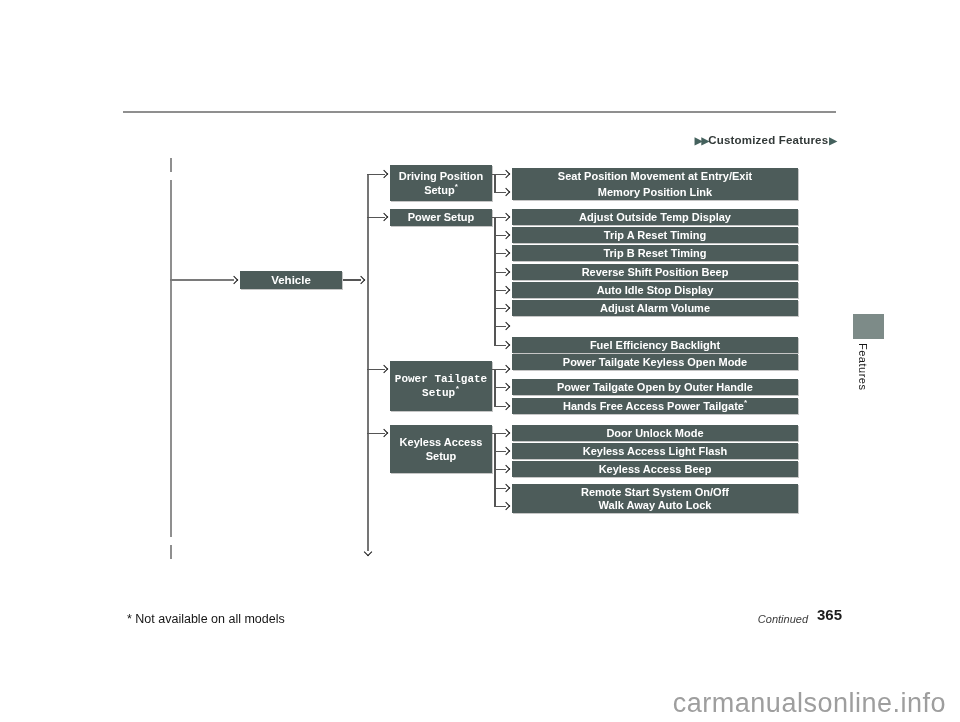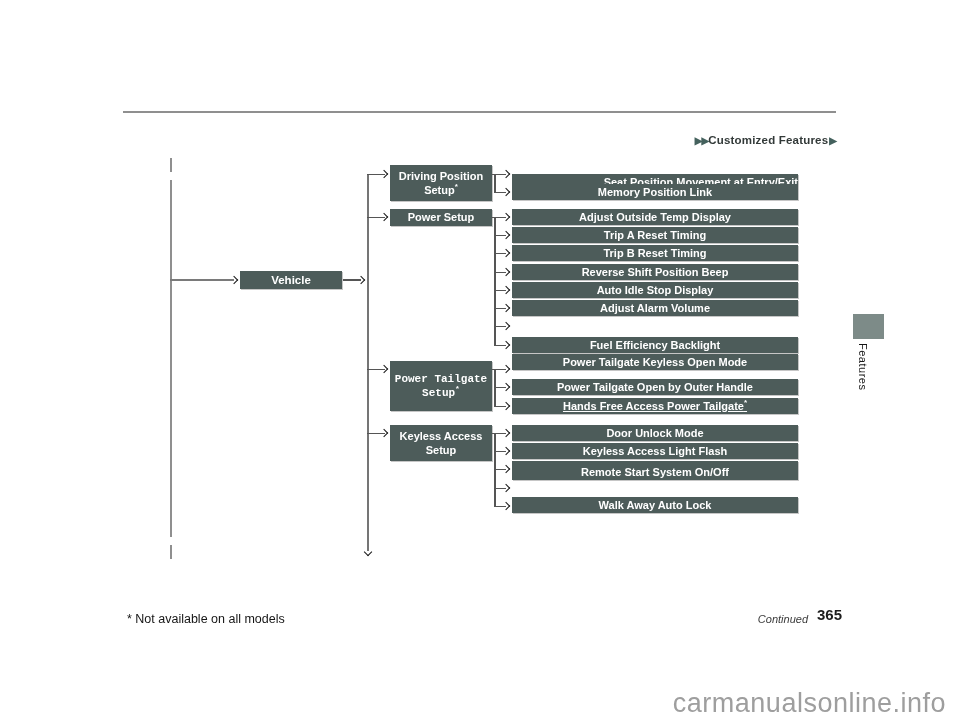--- a/index.html
+++ b/index.html
@@ -79,21 +79,21 @@
 
   <div class="box cat" style="top:165px;height:36px;">
       <span><span>Driving Position Setup</span><sup>*</sup></span>
     </div>
   <div class="box cat" style="top:209px;height:17px;">
       <span><span>Power Setup</span><sup></sup></span>
     </div>
   <div class="box cat" style="top:361px;height:50px;font-family:Liberation Mono, monospace;">
       <span><span>Power Tailgate Setup</span><sup>*</sup></span>
     </div>
-  <div class="box cat" style="top:425px;height:36px;">
+  <div class="box cat" style="top:425px;height:48px;">
       <span><span>Keyless Access Setup</span><sup></sup></span>
     </div>
 
   <div class="vl dark" style="left:494px;top:174px;height:19px;"></div>
   <div class="hl" style="left:492px;top:173.5px;width:14px;"></div>
   <i class="ch r" style="left:503px;top:171px;"></i>
   <div class="hl" style="left:494px;top:191.5px;width:12px;"></div>
   <i class="ch r" style="left:503px;top:189px;"></i>
 
   <div class="vl dark" style="left:494px;top:217px;height:128px;"></div>
@@ -127,39 +127,39 @@
   <i class="ch r" style="left:503px;top:430px;"></i>
   <div class="hl" style="left:494px;top:450.5px;width:12px;"></div>
   <i class="ch r" style="left:503px;top:448px;"></i>
   <div class="hl" style="left:494px;top:468.5px;width:12px;"></div>
   <i class="ch r" style="left:503px;top:466px;"></i>
   <div class="hl" style="left:494px;top:487.5px;width:12px;"></div>
   <i class="ch r" style="left:503px;top:485px;"></i>
   <div class="hl" style="left:494px;top:505.5px;width:12px;"></div>
   <i class="ch r" style="left:503px;top:503px;"></i>
 
-  <div class="box sub" style="top:174px;text-align:right;"><span>Seat Position Movement at Entry/Exit</span><sup></sup></div>
+  <div class="box sub" style="top:168px;"><span>Seat Position Movement at Entry/Exit</span><sup></sup></div>
   <div class="box sub" style="top:184px;"><span>Memory Position Link</span><sup></sup></div>
 
   <div class="box sub" style="top:209px;"><span>Adjust Outside Temp Display</span><sup></sup></div>
   <div class="box sub" style="top:227px;"><span>Trip A Reset Timing</span><sup></sup></div>
   <div class="box sub" style="top:245px;"><span>Trip B Reset Timing</span><sup></sup></div>
   <div class="box sub" style="top:264px;"><span>Reverse Shift Position Beep</span><sup></sup></div>
   <div class="box sub" style="top:282px;"><span>Auto Idle Stop Display</span><sup></sup></div>
   <div class="box sub" style="top:300px;"><span>Adjust Alarm Volume</span><sup></sup></div>
   <div class="box sub" style="top:337px;"><span>Fuel Efficiency Backlight</span><sup></sup></div>
 
   <div class="box sub" style="top:354px;"><span>Power Tailgate Keyless Open Mode</span><sup></sup></div>
   <div class="box sub" style="top:379px;"><span>Power Tailgate Open by Outer Handle</span><sup></sup></div>
-  <div class="box sub" style="top:398px;text-decoration:underline;"><span>Hands Free Access Power Tailgate</span><sup>*</sup></div>
+  <div class="box sub" style="top:398px;"><span>Hands Free Access Power Tailgate</span><sup>*</sup></div>
 
   <div class="box sub" style="top:443px;"><span>Keyless Access Light Flash</span><sup></sup></div>
   <div class="box sub" style="top:425px;"><span>Door Unlock Mode</span><sup></sup></div>
   <div class="box sub" style="top:461px;"><span>Keyless Access Beep</span><sup></sup></div>
-  <div class="box sub" style="top:464px;text-align:center;"><span>Remote Start System On/Off</span><sup></sup></div>
+  <div class="box sub" style="top:484px;text-align:center;"><span>Remote Start System On/Off</span><sup></sup></div>
   <div class="box sub" style="top:497px;"><span>Walk Away Auto Lock</span><sup></sup></div>
 
   <div class="tabsq"></div>
   <div class="tabtx">Features</div>
 
   <div class="footnote">* Not available on all models</div>
   <div class="continued">Continued</div>
   <div class="pagenum">365</div>
   <div class="watermark">carmanualsonline.info</div>
 

